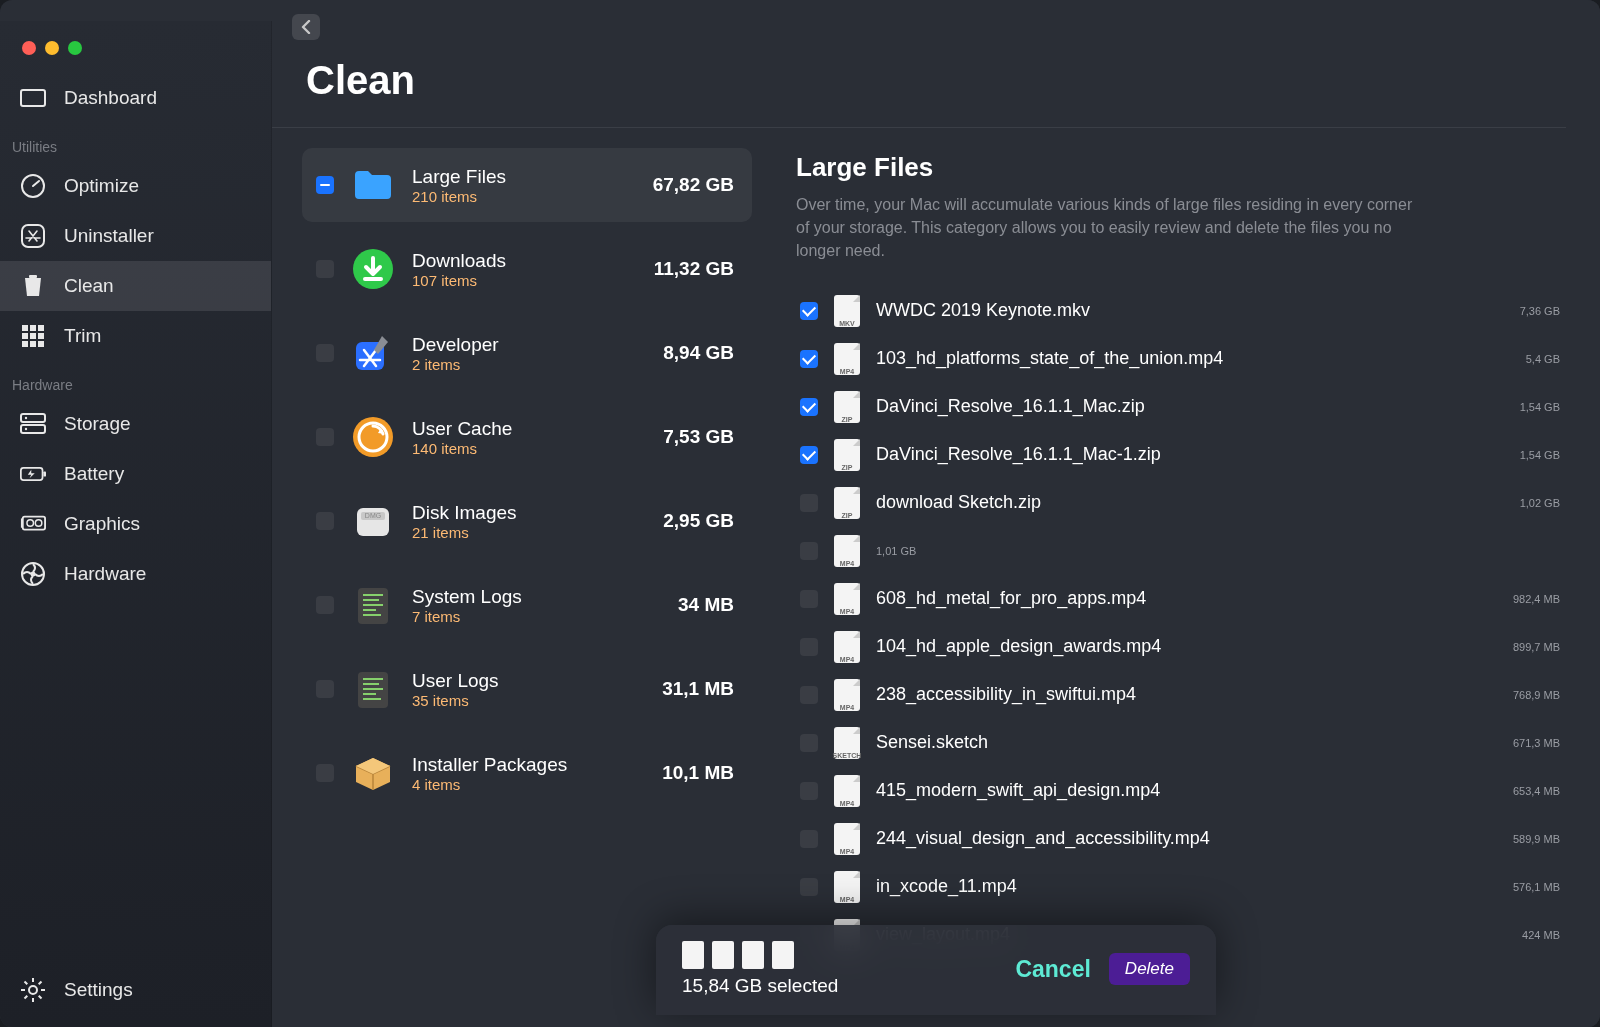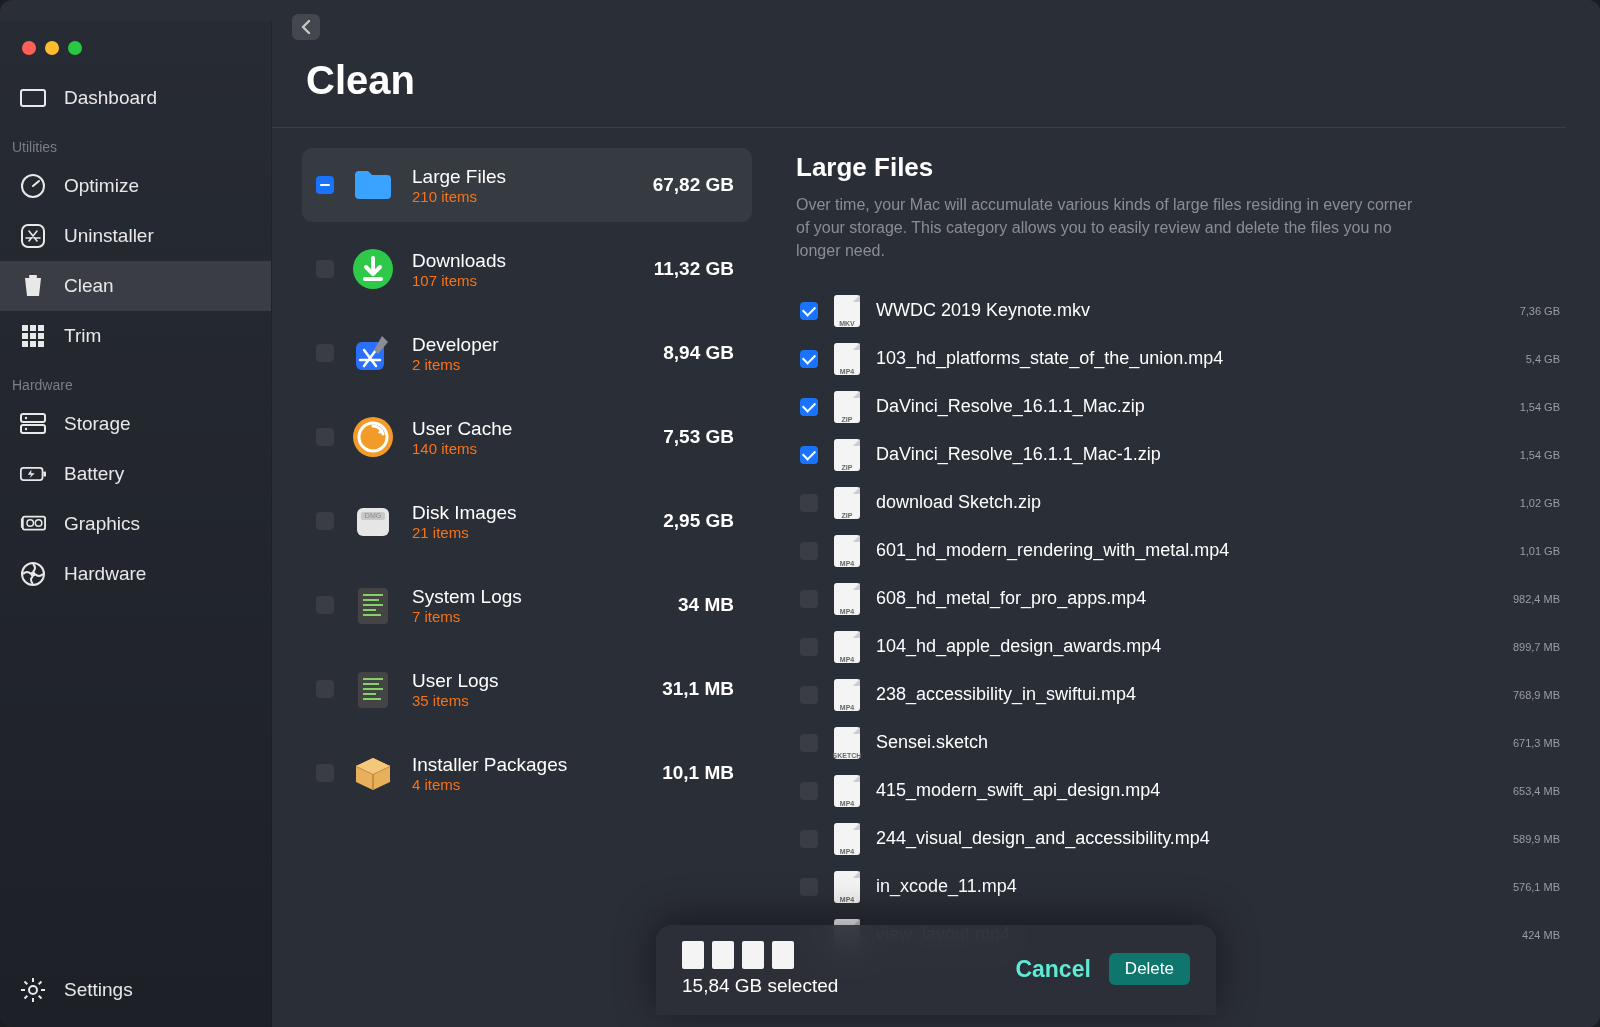--- a/index.html
+++ b/index.html
@@ -128,21 +128,21 @@
   width:10px; height:2.5px; background:#fff; border-radius:2px;
 }
 .cat-icon {
   width: 46px; height: 46px; border-radius: 10px;
   display:flex; align-items:center; justify-content:center;
   font-size: 24px;
   flex-shrink:0;
 }
 .cat-meta { flex:1; }
 .cat-name { font-size: 19px; font-weight: 500; color:#fff; }
-.cat-sub { font-size: 15px; color:#f97316; margin-top:0; }
+.cat-sub { font-size: 15px; color:#fdba74; margin-top:0; }
 .cat-size { font-size: 19px; font-weight:600; color:#fff; }
 .detail {
   flex: 1;
   padding: 24px 36px 0 34px;
   overflow-y: auto;
 }
 .detail-title { font-size: 26px; font-weight:600; color:#fff; }
 .detail-desc { font-size: 16px; color:#8a8d94; margin-top:10px; line-height:1.45; max-width:620px; }
 .file-list { margin-top: 24px; }
 .file-row {
@@ -185,21 +185,21 @@
   backdrop-filter: blur(16px);
 }
 .action-thumbs { display:flex; gap:8px; }
 .action-thumbs .th {
   width:22px; height:28px; background:#f4f4f4; border-radius:2px; position:relative;
 }
 .action-label { font-size:19px; color:#fff; font-weight:500; }
 .action-meta { display:flex; flex-direction:column; gap:6px; }
 .action-spacer { flex:1; }
 .btn-cancel { font-size:23px; color:#5eead4; cursor:pointer; padding:6px 10px;font-weight:bold; }
-.btn-delete { font-size:17px; color:#fff; background:#0f766e; padding:6px 16px; border-radius:6px; cursor:pointer; }
+.btn-delete { font-size:17px; color:#fff; background:#4c1d95; padding:6px 16px; border-radius:6px; cursor:pointer;font-style:italic; }
 
 svg { display:block; }
 </style>
 </head>
 <body>
 
 <div class="window">
 
   <aside class="sidebar">
     <div class="traffic">
@@ -509,21 +509,20 @@
             </div>
             <div class="file-row">
     <div class="file-check "></div>
     <div class="file-icon">ZIP</div>
     <div class="file-name">download Sketch.zip</div>
     <div class="file-size">1,02 GB</div>
             </div>
             <div class="file-row">
     <div class="file-check "></div>
     <div class="file-icon">MP4</div>
-    <div class="file-name">601_hd_modern_rendering_with_metal.mp4</div>
     <div class="file-size">1,01 GB</div>
             </div>
             <div class="file-row">
     <div class="file-check "></div>
     <div class="file-icon">MP4</div>
     <div class="file-name">608_hd_metal_for_pro_apps.mp4</div>
     <div class="file-size">982,4 MB</div>
             </div>
             <div class="file-row">
     <div class="file-check "></div>

